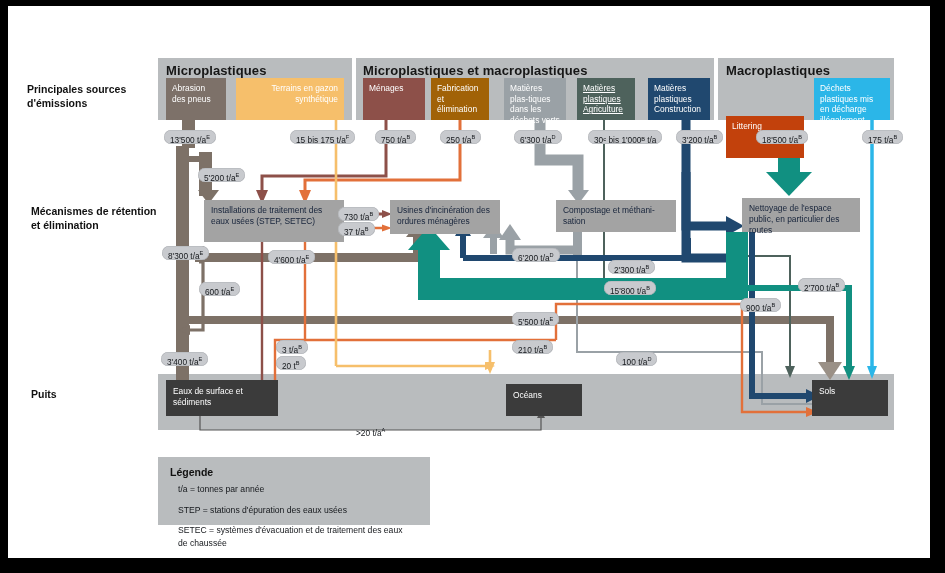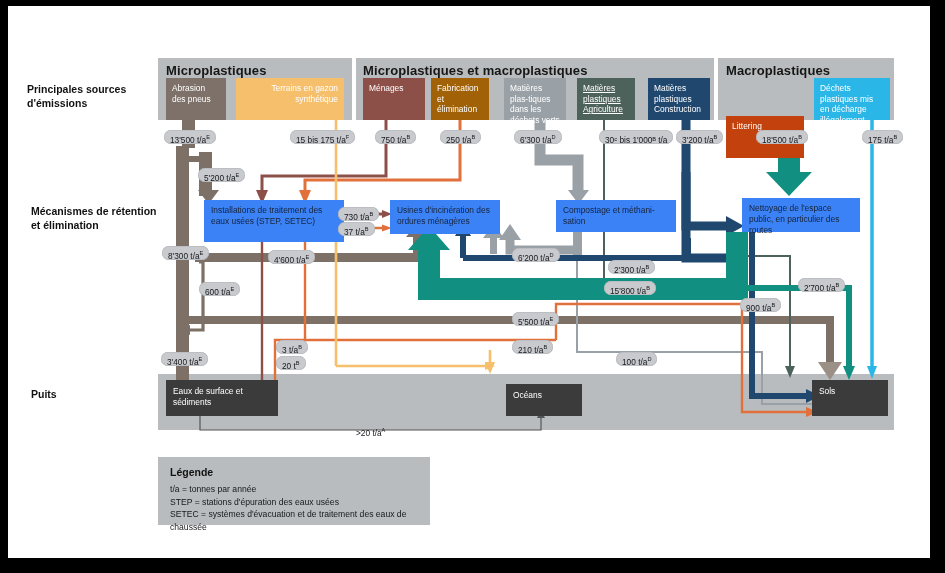--- a/index.html
+++ b/index.html
@@ -6,31 +6,31 @@
   body{font-family:"Liberation Sans",sans-serif;}
   #stage{position:relative;width:945px;height:573px;background:#000;overflow:hidden;}
   #sheet{position:absolute;left:8px;top:6px;width:922px;height:552px;background:#fff;}
   #diagram{position:absolute;left:0;top:0;width:945px;height:573px;}
   .rowlabel{position:absolute;font-size:10.5px;font-weight:bold;color:#111;line-height:14px;}
 
   .band{position:absolute;background:#b9bcbe;}
   .bandtitle{position:absolute;font-size:13px;font-weight:bold;color:#161616;letter-spacing:.1px;}
 
   .srcbox{position:absolute;color:#fff;font-size:8.4px;line-height:10.6px;padding:5px 6px 0 6px;box-sizing:border-box;font-weight:normal;}
-  .midbox{position:absolute;background:#3b82f6;color:#16233a;font-size:8.4px;line-height:11px;padding:5px 7px 0 7px;box-sizing:border-box;}
+  .midbox{position:absolute;background:#a3a3a3;color:#16233a;font-size:8.4px;line-height:11px;padding:5px 7px 0 7px;box-sizing:border-box;}
   .sinkbox{position:absolute;background:#3b3b3b;color:#fff;font-size:8.4px;line-height:11px;padding:6px 7px 0 7px;box-sizing:border-box;}
 
   .pill{position:absolute;background:#c8cace;border-radius:7px;height:14px;line-height:14px;
         font-size:8.3px;color:#15181c;padding:0 6px;white-space:nowrap;box-sizing:border-box;
         box-shadow:0 0 0 .5px #aeb1b5 inset;}
   .pill sup{font-size:5.6px;vertical-align:super;}
 
   .legend{position:absolute;background:#b9bcbe;}
   .legend h4{margin:0;font-size:10.5px;font-weight:bold;color:#111;}
-  .legend p{margin:0;font-size:8.6px;color:#15181c;line-height:12.5px;}
+  .legend p{margin:8px;font-size:8.6px;color:#15181c;line-height:12.5px;}
   .legend .inner{padding:9px 12px;}
 </style>
 </head>
 <body>
 
 <div id="stage">
   <div id="sheet"></div>
 
   <svg id="diagram" viewBox="0 0 945 573">
     <defs>
@@ -217,21 +217,21 @@
 
   <div class="pill" style="left:375px;top:130px;">
     <span>750 t/a</span><sup>B</sup></div>
 
   <div class="pill" style="left:440px;top:130px;">
     <span>250 t/a</span><sup>B</sup></div>
 
   <div class="pill" style="left:514px;top:130px;">
     <span>6'300 t/a</span><sup>D</sup></div>
 
-  <div class="pill" style="left:588px;top:130px;margin-left:11px;">
+  <div class="pill" style="left:588px;top:130px;">
     <span>30ᶜ bis 1'000ᴮ t/a</span><sup></sup></div>
 
   <div class="pill" style="left:676px;top:130px;">
     <span>3'200 t/a</span><sup>B</sup></div>
 
   <div class="pill" style="left:756px;top:130px;">
     <span>18'500 t/a</span><sup>B</sup></div>
 
   <div class="pill" style="left:862px;top:130px;">
     <span>175 t/a</span><sup>B</sup></div>

